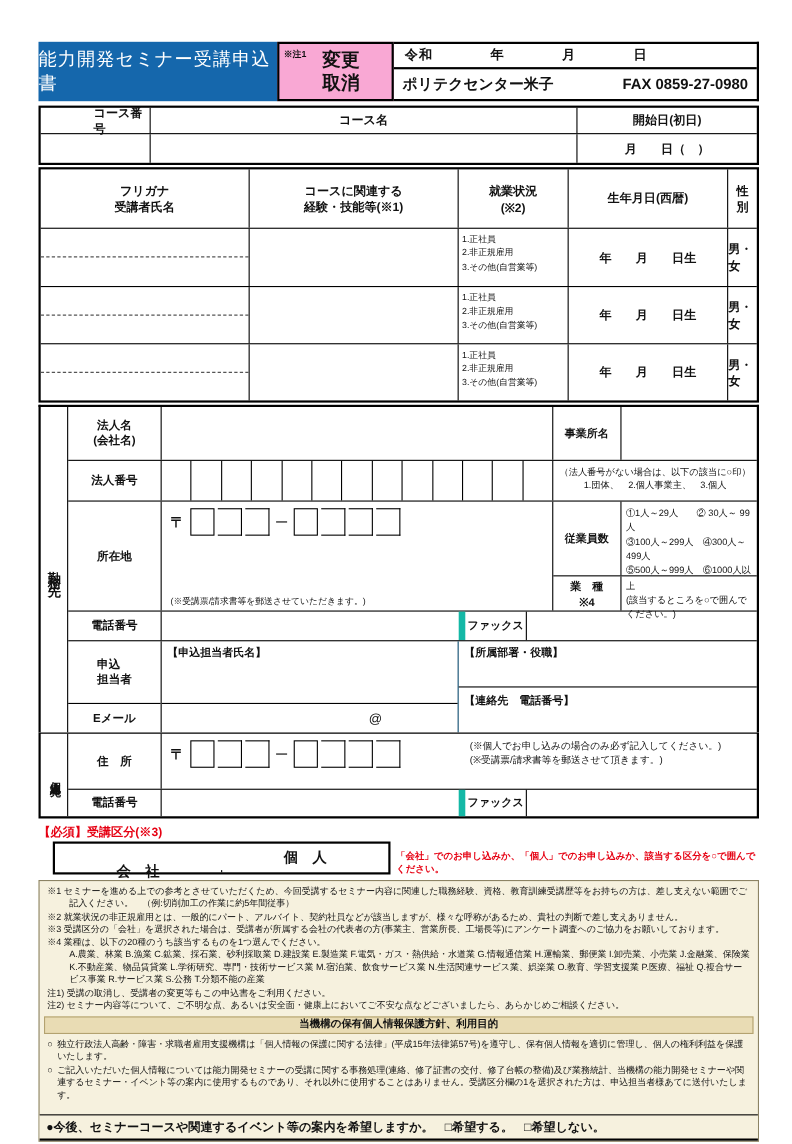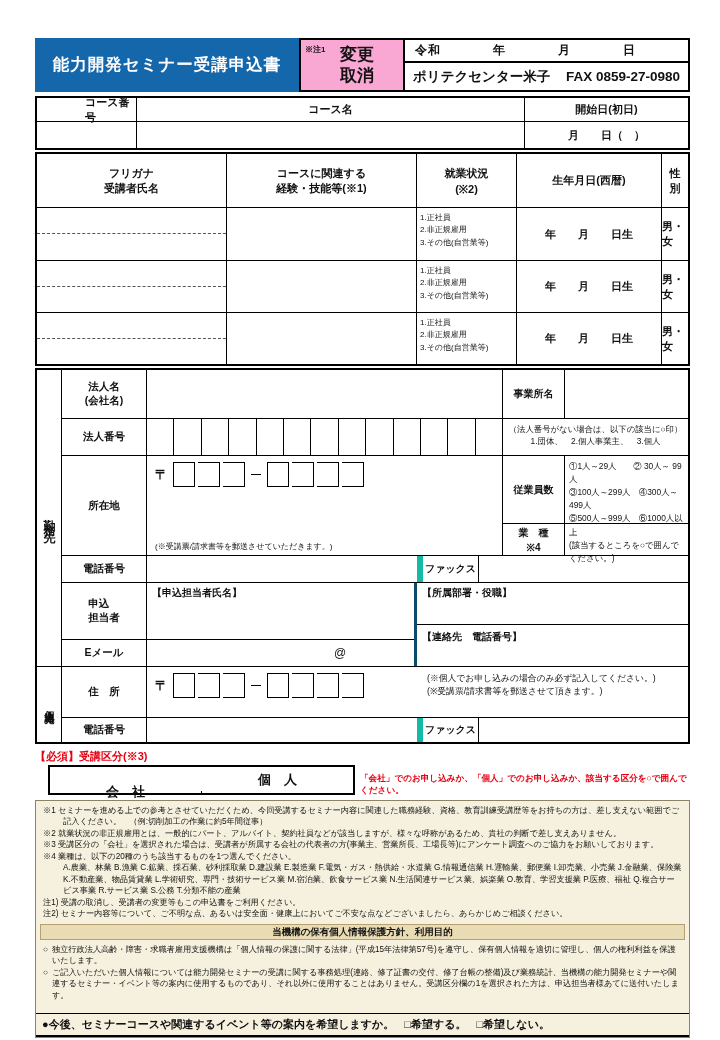--- a/index.html
+++ b/index.html
@@ -4,21 +4,21 @@
 <style>
   * { margin:0; padding:0; box-sizing:border-box; }
   body { background:#fff; font-family:"Liberation Sans", sans-serif; color:#111; }
   .page { position:relative; width:720px; height:1040px; background:#ffffff; overflow:hidden; }
   .abs { position:absolute; }
   .ctr { display:flex; align-items:center; justify-content:center; }
   .pre { white-space:pre-line; }
 
   
   .hdr { left:35px; top:38px; width:655px; height:54px; display:flex; }
-  .title-box { width:264px; background:#1567ac; color:#fff; font-size:16.5px; font-weight:bold; letter-spacing:1px; }
+  .title-box { width:217px; background:#1567ac; color:#fff; font-size:16.5px; font-weight:normal; letter-spacing:1px; }
   .chg-box { width:106px; border:2.5px solid #000; position:relative; background:#f9a8d4; }
   .chg-note { position:absolute; top:4px; left:4px; font-size:8px; font-weight:bold; }
   .chg-lines { width:100%; height:100%; display:flex; flex-direction:column; align-items:center; justify-content:center; font-size:17px; font-weight:bold; line-height:1.25; padding-left:10px; }
   .hdr-right { flex:1; border:2.5px solid #000; border-left:none; display:flex; flex-direction:column; background:#fff; }
   .era-row { height:23px; border-bottom:2px solid #000; display:flex; align-items:center; padding:0 10px; font-size:12px; font-weight:bold; letter-spacing:1px; }
   .org-row { flex:1; display:flex; align-items:center; gap:12px; padding:0 8px; font-size:13.5px; font-weight:bold;justify-content:space-between; }
 
   
   .course { left:35px; top:96px; width:655px; height:54px; border:2px solid #000; display:flex; flex-direction:column; }
   .course .r1 { height:24px; display:flex; border-bottom:1px solid #000; font-size:11px; font-weight:bold; }
@@ -70,21 +70,21 @@
   .yu { font-size:13px; font-weight:bold; margin-right:2px; }
   .pcell { width:22px; height:25px; border:1px solid #000; border-left:none; background:#fff; }
   .pcell.first { border-left:1px solid #000; }
   .pdash { width:10px; height:0; border-top:1.5px solid #000; margin:0 3px; }
   .addr-note { position:absolute; left:8px; bottom:3px; font-size:8px; }
   .right-col { width:185px; display:flex; flex-direction:column; }
   .emp-row { height:68px; display:flex; border-bottom:1px solid #000; }
   .ind-row { flex:1; display:flex; }
   .emp-opts2 { flex:1; font-size:8.4px; line-height:1.55; padding:4px 2px 0 4px; }
   .faxlbl { width:62px; border-left:6px solid #14b8a6; border-right:1px solid #000; font-size:10px; font-weight:bold; text-align:center; display:flex; align-items:center; justify-content:center; }
-  .contact-left { width:270px; border-right:3px solid #0c4a6e; display:flex; flex-direction:column; }
+  .contact-left { width:270px; border-right:1px solid #0c4a6e; display:flex; flex-direction:column; }
   .contact-name { height:57px; border-bottom:1px solid #000; font-size:10px; font-weight:bold; padding:3px 0 0 5px; }
   .email-cell { flex:1; font-size:12px; padding-left:70%; display:flex; align-items:center; }
   .contact-right { flex:1; display:flex; flex-direction:column; }
   .dept { height:42px; border-bottom:1px solid #000; font-size:10px; font-weight:bold; padding:3px 0 0 5px; }
   .cphone { flex:1; font-size:10px; font-weight:bold; padding:5px 0 0 5px; }
   .lbl-split { width:85px; border-right:1px solid #000; display:flex; flex-direction:column; }
   .lbl-top { height:57px; border-bottom:1px solid #000; font-size:10.5px; font-weight:bold; }
   .lbl-bot { flex:1; font-size:10.5px; font-weight:bold; }
   .pers-note { position:absolute; left:280px; top:5px; font-size:8.8px; line-height:1.5; }
 

